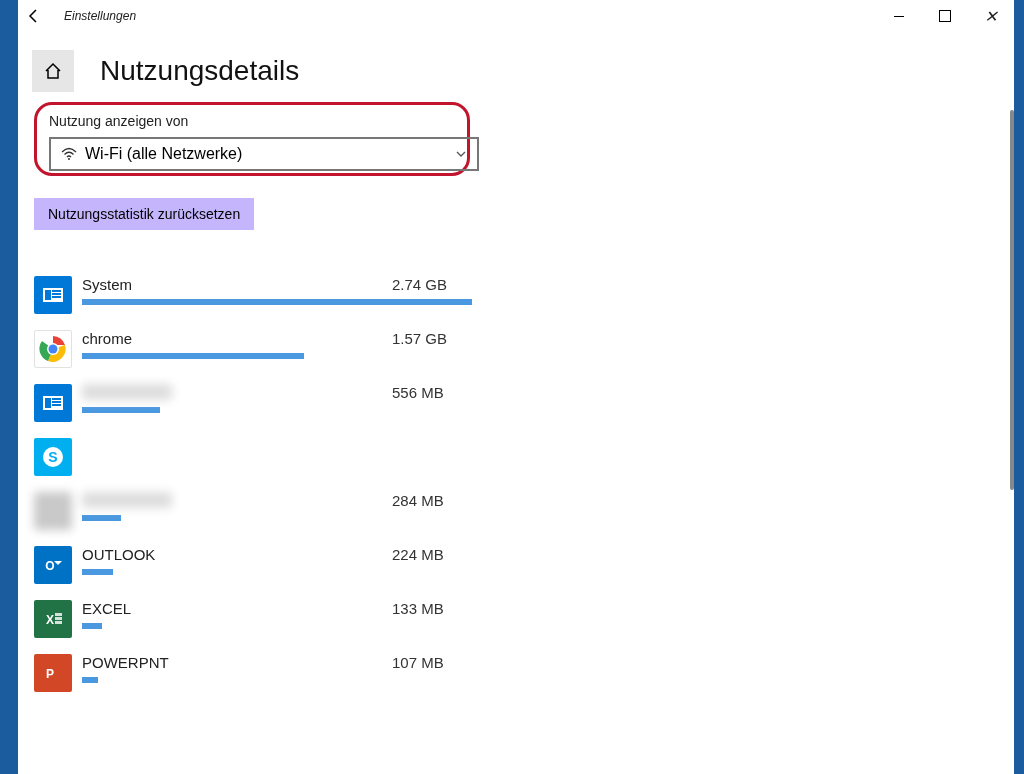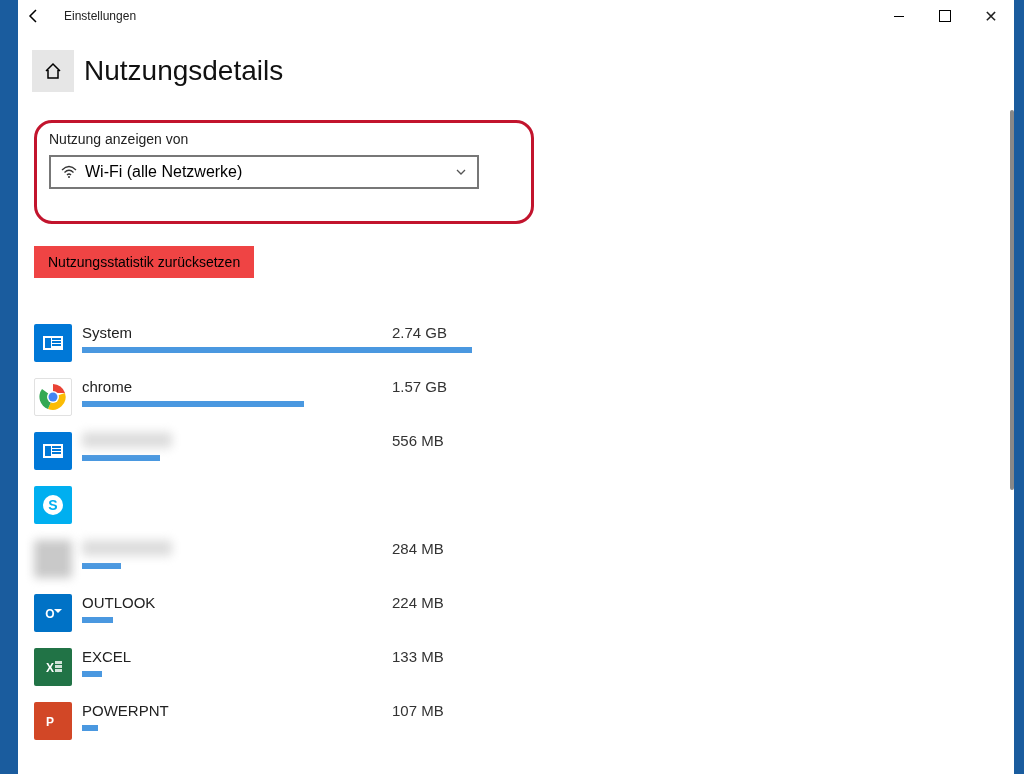--- a/index.html
+++ b/index.html
@@ -3,54 +3,54 @@
 <meta charset="utf-8">
 <style>
   * { box-sizing: border-box; margin: 0; padding: 0; font-family: "Segoe UI", Arial, sans-serif; }
   html, body { width: 1024px; height: 774px; overflow: hidden; background: #1a5c9e; }
   .window {
     position: absolute; left: 18px; top: 0; right: 10px; bottom: 0;
     background: #ffffff; display: flex; flex-direction: column;
   }
   .titlebar {
     height: 32px; display: flex; align-items: center; padding-left: 8px;
-    font-size: 12px; color: #222;
+    font-size: 12px; color: #222; font-style: italic;
   }
   .titlebar .back { width: 30px; text-align: center; font-size: 16px; font-weight: 300; }
   .titlebar .spacer { flex: 1; }
   .win-controls { display: flex; }
   .win-controls div { width: 46px; height: 32px; display: flex; align-items: center; justify-content: center; font-size: 12px; font-family: "Segoe MDL2 Assets", Arial; }
   .win-controls .min::before { content: ""; display:block; width:10px; height:1px; background:#000; }
   .win-controls .max::before { content:""; display:block; width:10px; height:10px; border:1px solid #000; }
   .win-controls .close { font-size: 16px; }
   .header {
-    display: flex; align-items: center; padding: 18px 14px 10px 14px;
+    display: flex; align-items: center; padding: 18px 14px 10px 14px; gap: 16px;
   }
   .home-btn {
     width: 42px; height: 42px; background: #e6e6e6; display:flex; align-items:center; justify-content:center;
     margin-right: 10px;
   }
   .page-title { font-size: 28px; font-weight: 400; color: #111; }
 
   .content { padding: 0 16px 0 16px; flex:1; overflow: hidden; position: relative; }
   .highlight-box {
-    border: 3px solid #c2142d; border-radius: 18px; padding: 8px 12px 32px 12px;
-    width: 500px; margin-top: 18px;
+    border: 3px solid #c2142d; border-radius: 18px; padding: 8px 12px 2px 12px;
+    width: 436px; margin-top: 0;
   }
   .dropdown-label { font-size: 14px; color:#222; margin-bottom: 8px; }
   .dropdown {
     border: 2px solid #777; height: 34px; width: 430px;
     display:flex; align-items:center; padding: 0 10px; font-size: 16px;
     justify-content: flex-start; gap: 8px; position: relative;
   }
   .dropdown .chev { position:absolute; right: 10px; }
 
   .reset-btn {
     margin-top: 22px; margin-bottom: 20px;
-    background: #ef4444; border: none; padding: 8px 14px;
+    background: #c4b5fd; border: none; padding: 8px 14px;
     font-size: 14px; color:#000; display:inline-block;
   }
 
   .app-list { margin-top: 18px; }
   .app-row { display:flex; align-items:flex-start; padding: 8px 0; }
   .app-icon { width: 38px; height: 38px; margin-right: 10px; display:flex; align-items:center; justify-content:center; font-size: 18px; color:#fff; border-radius: 2px; flex-shrink:0; }
   .app-body { flex: 0 0 380px; }
   .app-head { display:flex; justify-content: space-between; width: 100%; font-size: 15px; color:#222; }
   .app-name { }
   .app-name.blur { filter: blur(5px); background:#ddd; color:#ddd; width: 90px; height:16px; border-radius:2px;}

